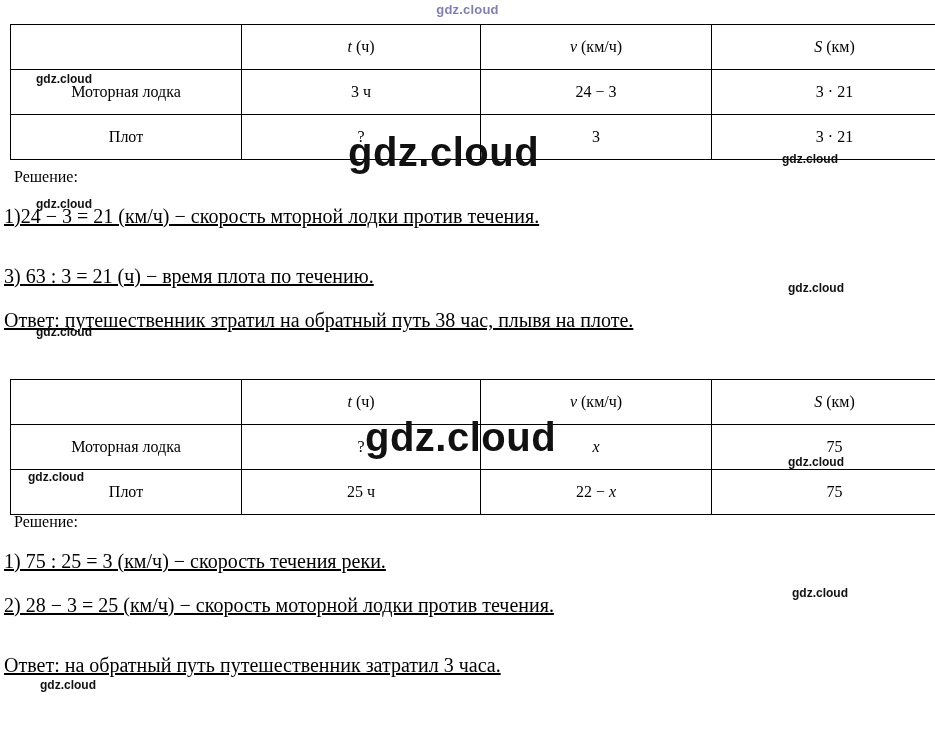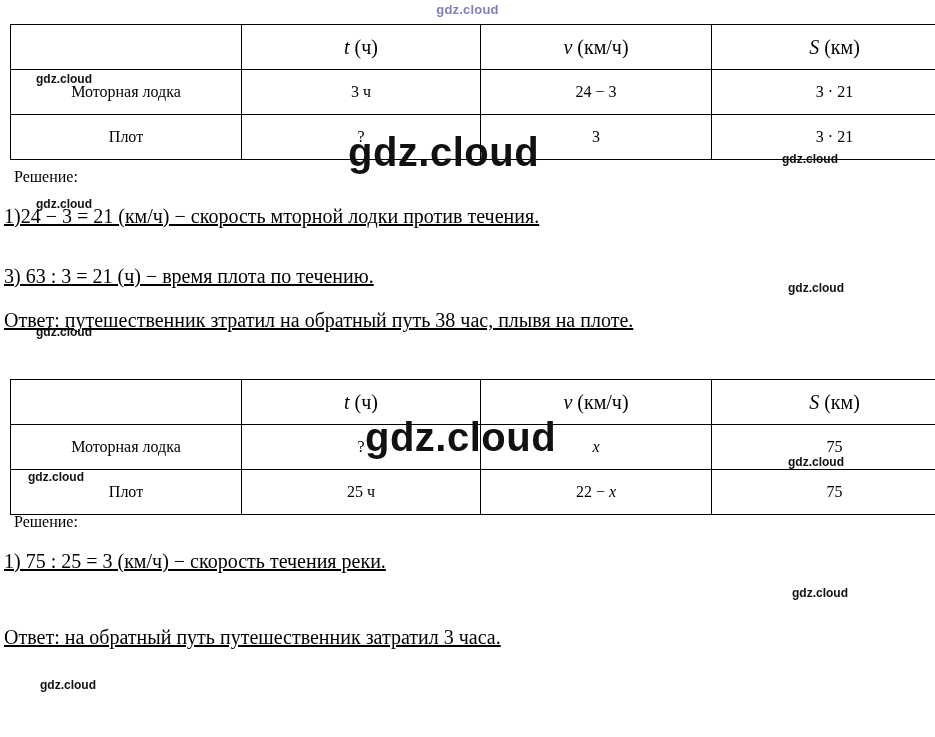--- a/index.html
+++ b/index.html
@@ -40,21 +40,21 @@
   }
   table.calc td {
     border: 1px solid #000000;
     text-align: center;
     font-size: 16px;
     height: 44px;
     padding: 0 4px;
     font-family: "Liberation Serif", serif;
   }
   table.calc td.hdr {
-    font-size: 20px;
+    font-size: 16px;
     margin-top: 44px;
   }
   .italic {
     font-style: italic;
   }
   .sect {
     margin: 0 0 0 14px;
   }
   .line {
     font-size: 20px;
@@ -154,20 +154,21 @@
       </tr>
     </tbody>
       </table>
   </div>
 
   <div id="block2">
     <div class="reshenie">Решение:</div>
     <div class="spacer14"></div>
     <div class="sect line">1) 75 : 25 = 3 (км/ч) − скорость течения реки.</div>
     <div class="spacer14"></div>
+    <div class="sect line">2) 28 − 3 = 25 (км/ч) − скорость моторной лодки против течения.</div>
     <div class="spacer14"></div>
     <div class="spacer14"></div>
     <div class="sect line">Ответ: на обратный путь путешественник затратил 3 часа.</div>
   </div>
 
   <div id="wm-layer">
       <div class="wm wm-small" style="top: 72px; left: 36px;">gdz.cloud</div>
       <div class="wm wm-big" style="top: 130px; left: 348px;">gdz.cloud</div>
       <div class="wm wm-small" style="top: 152px; left: 782px;">gdz.cloud</div>
       <div class="wm wm-small" style="top: 197px; left: 36px;">gdz.cloud</div>

